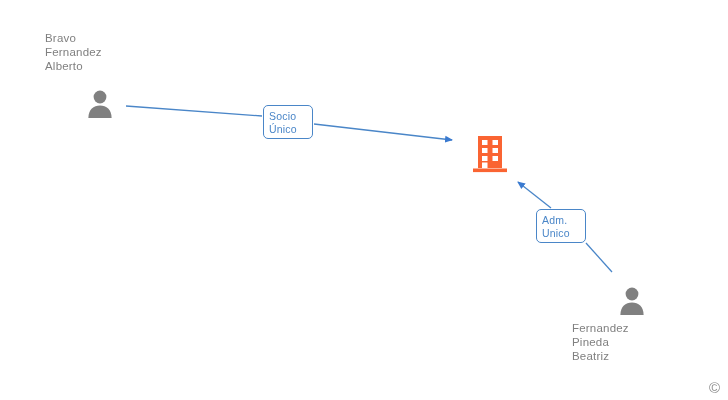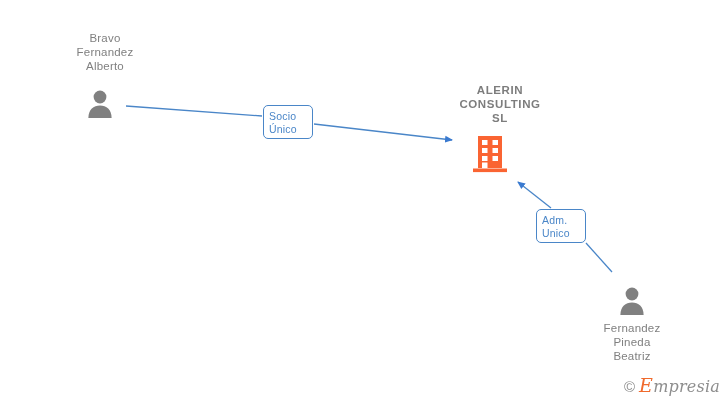--- a/index.html
+++ b/index.html
@@ -21,21 +21,21 @@
     position: absolute;
     left: 0;
     top: 0;
     width: 728px;
     height: 400px;
   }
 
   
   .node-label {
     position: absolute;
-    text-align: center;
+    text-align: left;
     color: #808080;
     font-size: 11.5px;
     line-height: 14px;
     white-space: pre-line;
     letter-spacing: 0.2px;
   }
   .node-label.company {
     font-weight: bold;
     color: #7d7d7d;
     letter-spacing: 0.6px;
@@ -124,23 +124,20 @@
 
   <div class="node-label" style="left:45px; top:31px; width:120px;">Bravo
 Fernandez
 Alberto</div>
 
   <svg class="person-icon" viewBox="0 0 30 30" xmlns="http://www.w3.org/2000/svg" style="left:85px; top:88px;">
     <circle cx="15" cy="9" r="6.4" fill="#808080"></circle>
     <path d="M3.4,30 C3.4,21.4 8.6,17.4 15,17.4 C21.4,17.4 26.6,21.4 26.6,30 Z" fill="#808080"></path>
   </svg>
 
-  <div class="node-label company" style="left:425px; top:83px; width:150px;">ALERIN
-CONSULTING
-SL</div>
 
   <svg class="company-icon" viewBox="0 0 38 40" xmlns="http://www.w3.org/2000/svg" style="left:471px; top:134px;">
 
     <rect x="7" y="2" width="24" height="32" fill="#fa6432"></rect>
 
     <rect x="11" y="6" width="5.5" height="5" fill="#ffffff"></rect>
     <rect x="21.5" y="6" width="5.5" height="5" fill="#ffffff"></rect>
     <rect x="11" y="14" width="5.5" height="5" fill="#ffffff"></rect>
     <rect x="21.5" y="14" width="5.5" height="5" fill="#ffffff"></rect>
     <rect x="11" y="22" width="5.5" height="5" fill="#ffffff"></rect>
@@ -161,16 +158,15 @@
 Beatriz</div>
 
   <div class="rel-box" style="left:263px; top:105px; width:50px; height:34px;">Socio
 Único</div>
 
   <div class="rel-box" style="left:536px; top:209px; width:50px; height:34px;">Adm.
 Unico</div>
 
   <div id="watermark">
     <span class="copy">©</span>
-    <span class="brand"><span class="cap">E</span><span>mpresia</span></span>
   </div>
 
 </div>
 
 </body></html>

